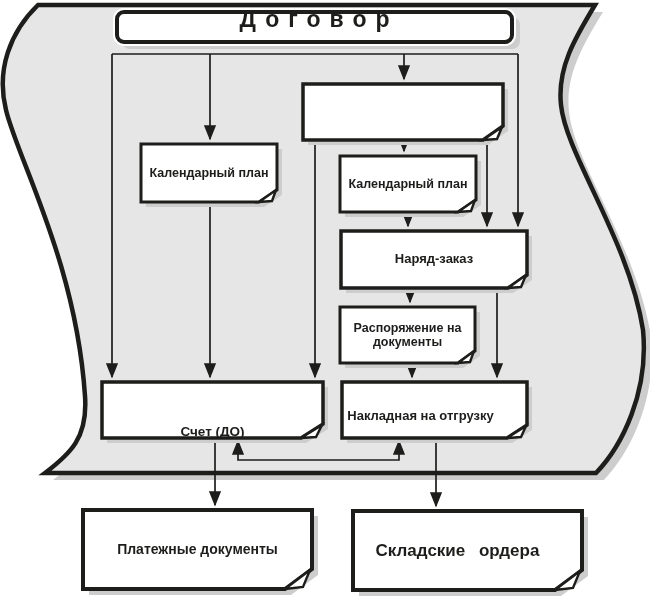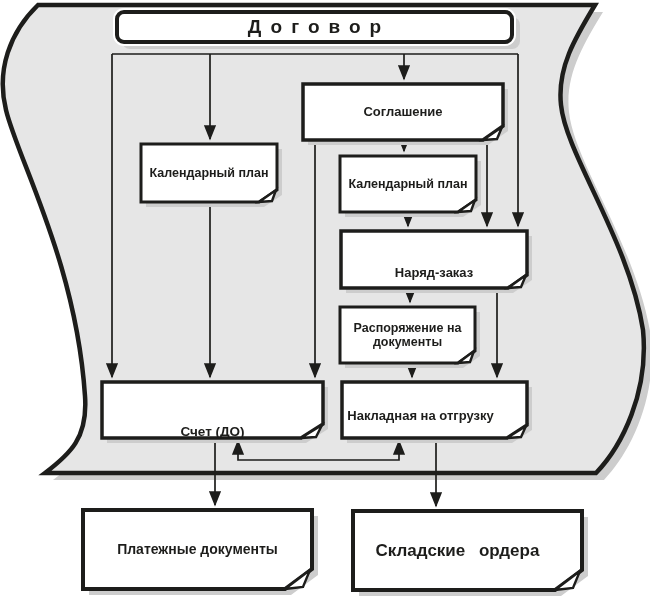--- a/index.html
+++ b/index.html
@@ -6,25 +6,25 @@
   #stage{
     position:relative;width:650px;height:602px;background:#ffffff;overflow:hidden;
     font-family:"Liberation Sans","DejaVu Sans",sans-serif;color:#1d1d1b;
   }
   #diagram-svg{position:absolute;left:0;top:0;width:650px;height:602px;z-index:0;}
   .node-label{
     position:absolute;z-index:2;display:flex;align-items:center;justify-content:center;
     text-align:center;font-weight:bold;color:#1d1d1b;pointer-events:none;
     line-height:1.15;
   }
-  .lbl-title{left:117px;top:12px;width:395px;height:30px;font-size:19px;letter-spacing:9px;padding-left:9px;box-sizing:border-box;}
+  .lbl-title{left:117px;top:4px;width:395px;height:30px;font-size:23px;letter-spacing:9px;padding-left:9px;box-sizing:border-box;}
   .lbl-kalplan1{left:141px;top:144px;width:136px;height:58px;font-size:12.5px;}
   .lbl-soglashenie{left:303px;top:84px;width:200px;height:56px;font-size:13px;}
   .lbl-kalplan2{left:340px;top:156px;width:136px;height:56px;font-size:12.5px;}
-  .lbl-naryad{left:341px;top:231px;width:186px;height:57px;font-size:13px;margin-top:14px;}
+  .lbl-naryad{left:341px;top:231px;width:186px;height:57px;font-size:13px;}
   .lbl-rasporyazhenie{left:340px;top:307px;width:135px;height:56px;font-size:12.5px;padding:0 10px;box-sizing:border-box;}
   .lbl-schet{left:102px;top:404px;width:221px;height:56px;font-size:13.5px;}
   .lbl-nakladnaya{left:328px;top:382px;width:185px;height:68px;font-size:13px;}
   .lbl-platezhnye{left:83px;top:510px;width:229px;height:79px;font-size:14px;}
   .lbl-skladskie{left:343px;top:511px;width:229px;height:79px;font-size:17px;word-spacing:9px;}
   .box{fill:#ffffff;stroke:#1d1d1b;stroke-linejoin:miter;}
   .flap{fill:#ffffff;stroke:#1d1d1b;stroke-width:2.4;stroke-linejoin:miter;}
   .shadow{fill:#cdcdcd;stroke:none;}
   .conn{stroke:#1d1d1b;stroke-width:1.7;fill:none;}
 </style>
@@ -117,21 +117,20 @@
 
     <g>
       <path class="shadow" d="M359,517 L588,517 L588,576 L561,596 L359,596 Z"></path>
       <path class="box" stroke-width="4" d="M353,511 L582,511 L582,570 L555,590 L353,590 Z"></path>
       <path class="flap" d="M555,590 L580,571 L573,588 Z"></path>
     </g>
   </svg>
 
   <div class="node-label lbl-title">Договор</div>
   <div class="node-label lbl-kalplan1">Календарный план</div>
-  <div class="node-label lbl-soglashenie">Соглашение</div>
   <div class="node-label lbl-kalplan2">Календарный план</div>
   <div class="node-label lbl-naryad">Наряд-заказ</div>
   <div class="node-label lbl-rasporyazhenie">Распоряжение на документы</div>
   <div class="node-label lbl-schet">Счет (ДО)</div>
   <div class="node-label lbl-nakladnaya">Накладная на отгрузку</div>
   <div class="node-label lbl-platezhnye">Платежные документы</div>
   <div class="node-label lbl-skladskie">Складские ордера</div>
 </div>
 
 </body></html>

